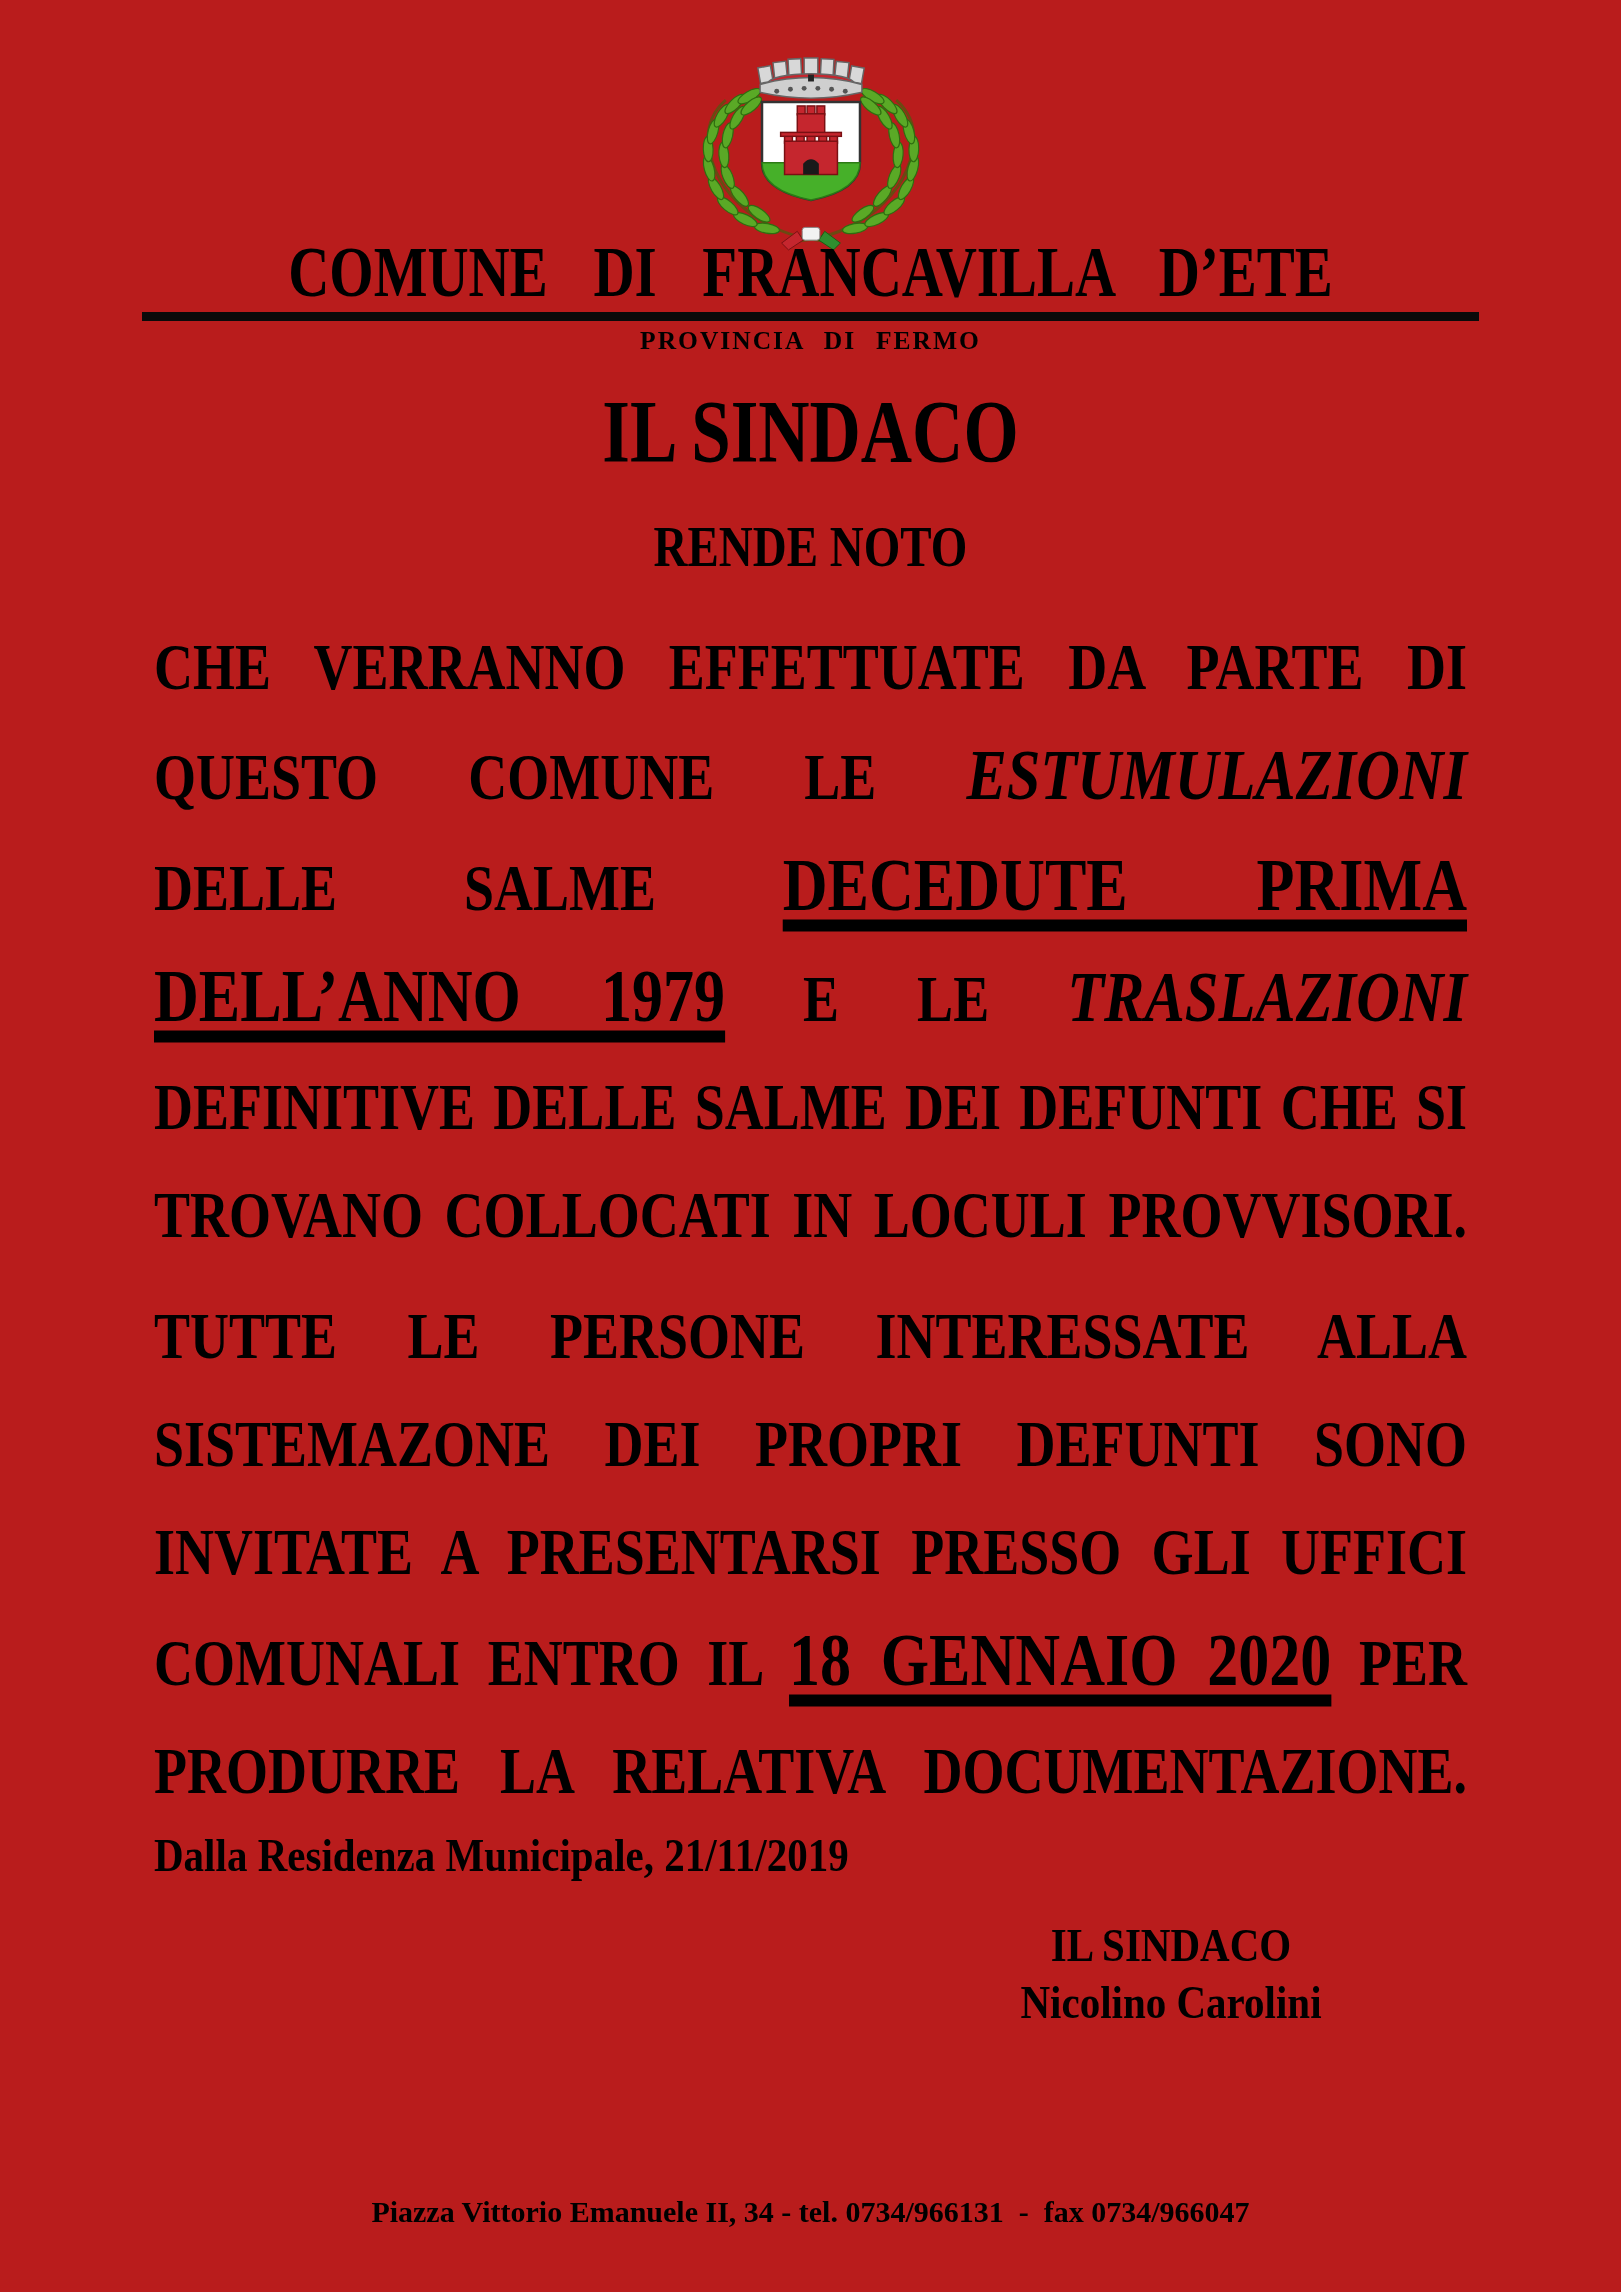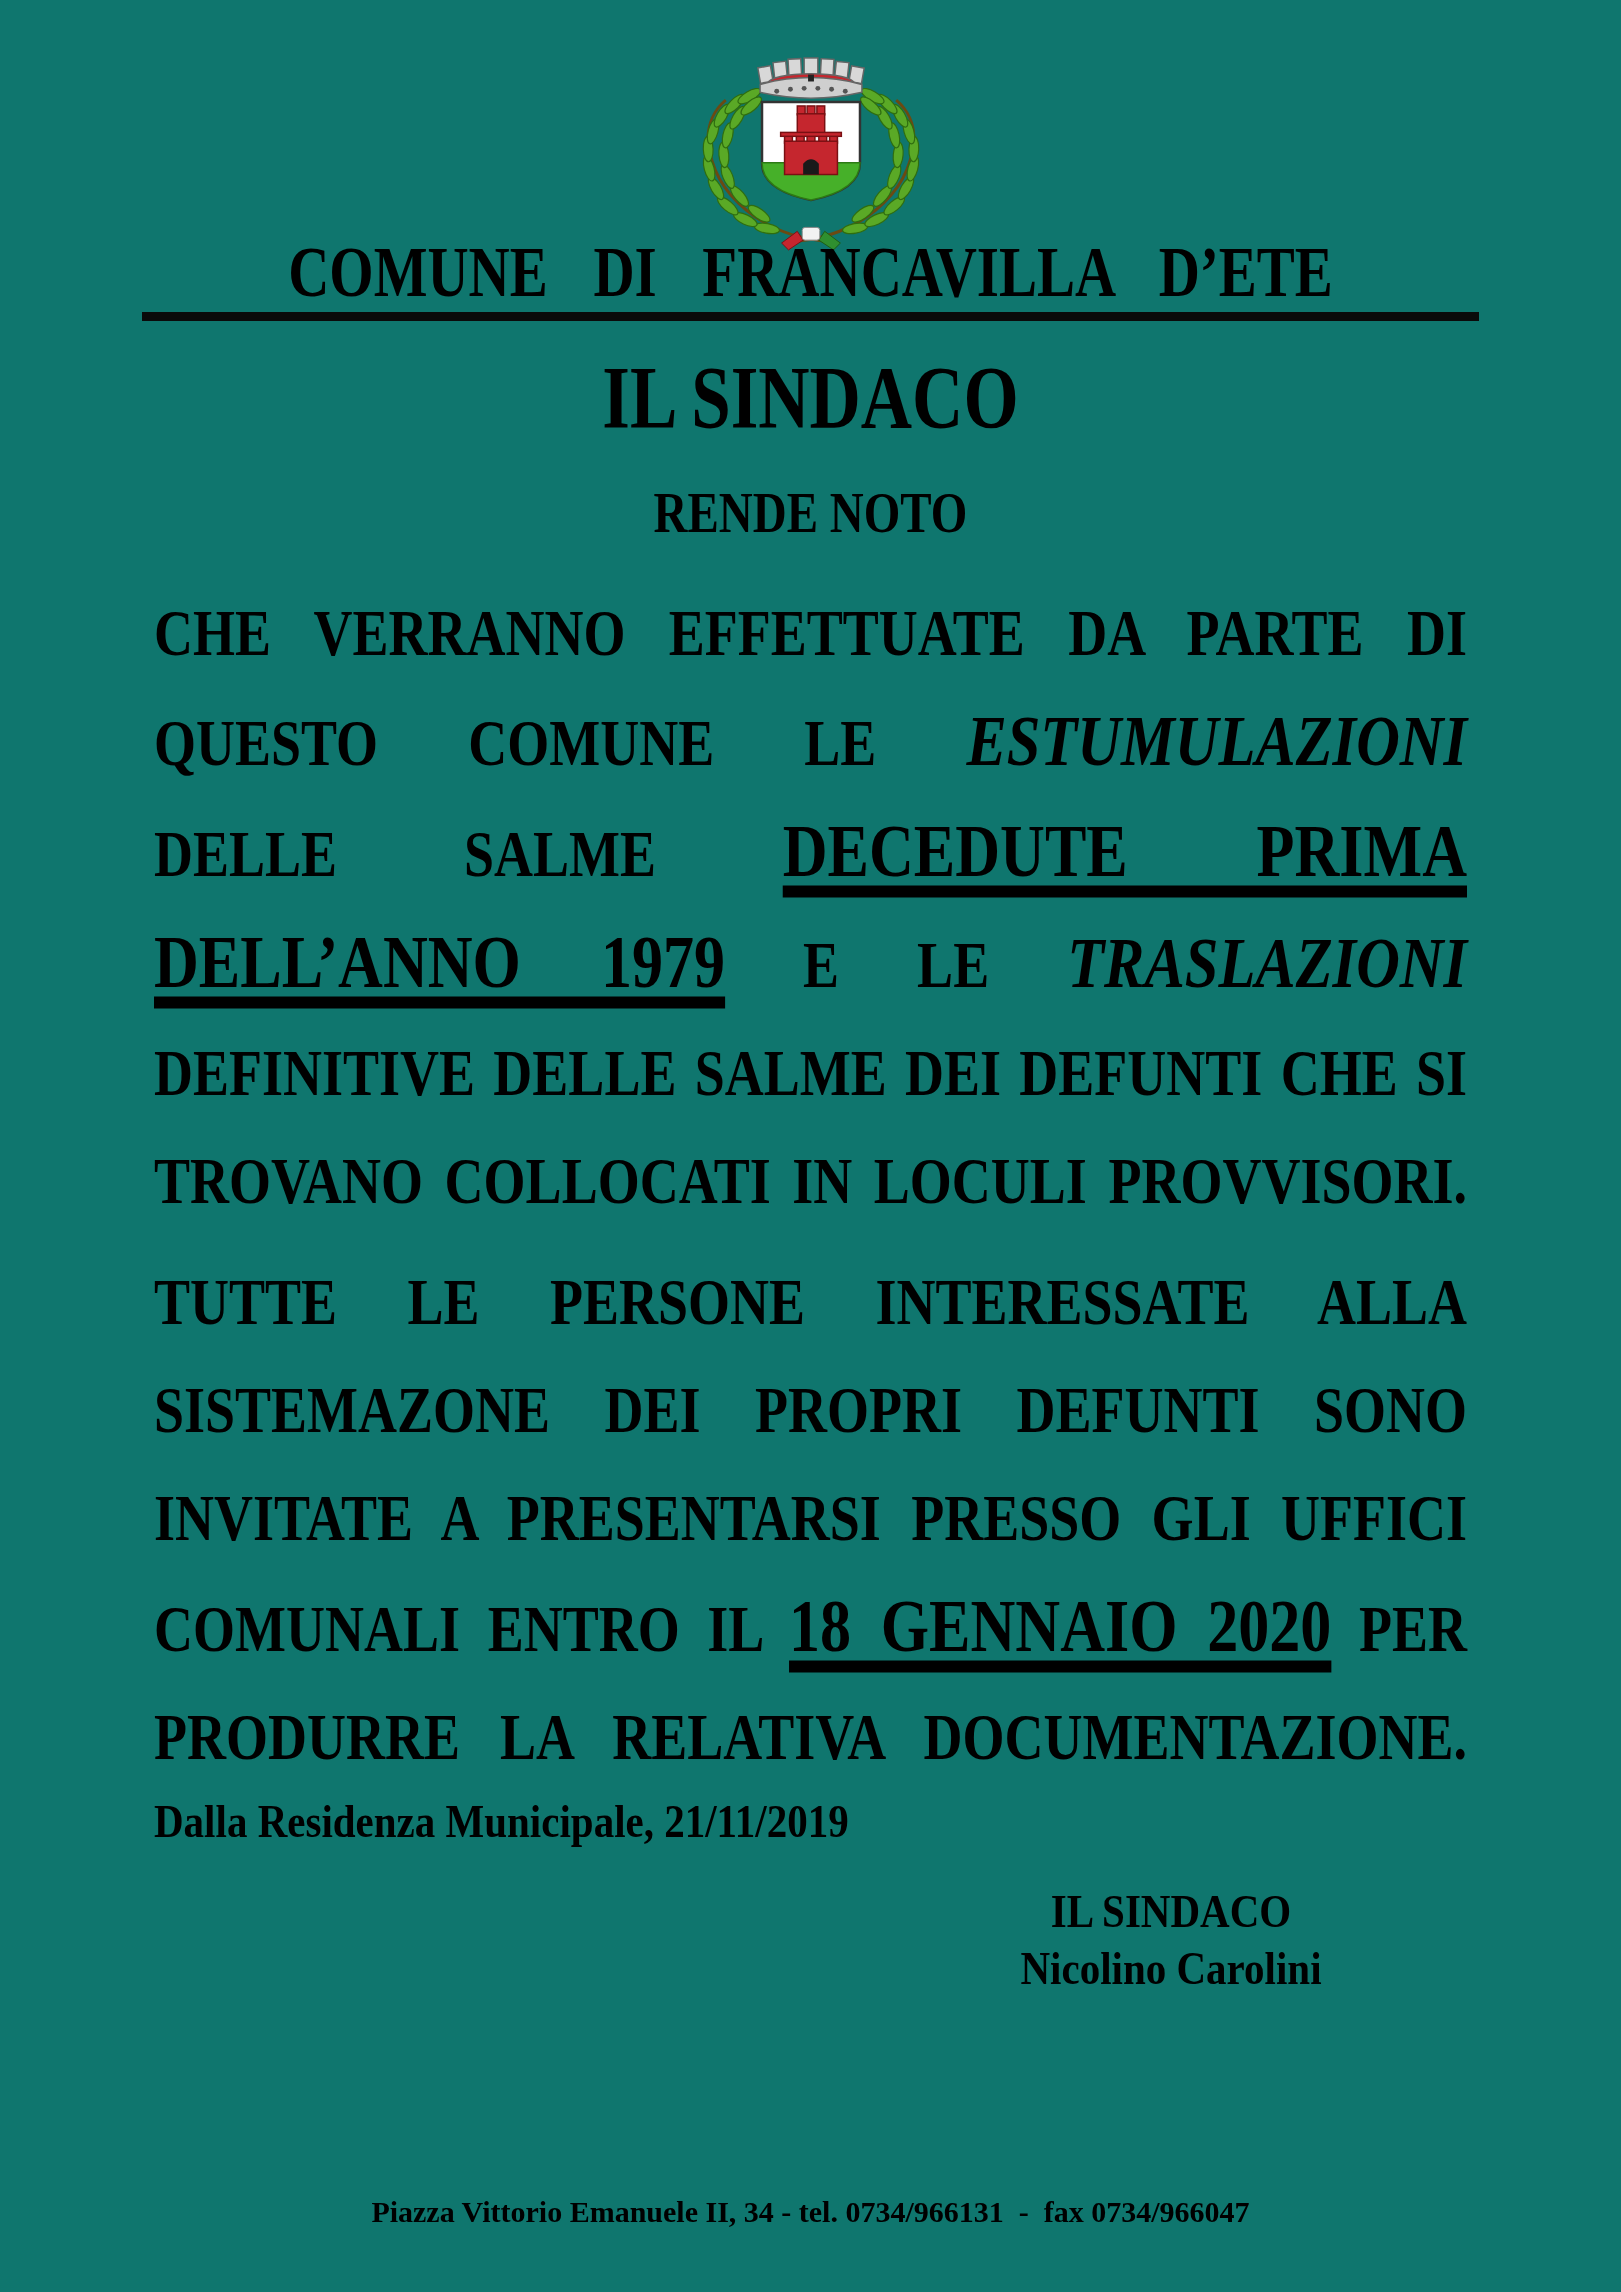--- a/index.html
+++ b/index.html
@@ -2,21 +2,21 @@
 <html><head>
 <meta charset="utf-8">
 <style>
   * { margin: 0; padding: 0; box-sizing: border-box; }
   html, body { background: #888; }
   .page {
     position: relative;
     width: 1621px;
     height: 2293px;
     margin: 0 auto;
-    background: #0f766e;
+    background: #b91c1c;
     color: #000;
     font-family: "Liberation Serif", "DejaVu Serif", serif;
     padding: 0 154px;
     overflow: hidden;
   }
   
   .crest {
     display: block;
     margin: 51px auto 0 auto;
   }
@@ -205,20 +205,21 @@
         <rect x="164" y="85" width="8" height="9"></rect>
         <rect x="114" y="83" width="62" height="4"></rect>
         <rect x="118" y="92" width="54" height="34"></rect>
       </g>
       <path d="M137 126 v-11 q8 -9 16 0 v11 z" fill="#1a1a1a"></path>
     </g>
   </svg>
 
   <div class="muni">COMUNE DI FRANCAVILLA D’ETE</div>
   <div class="head-rule"></div>
+  <div class="prov">PROVINCIA DI FERMO</div>
 
   <div class="doc-title">IL SINDACO</div>
   <div class="doc-subtitle">RENDE NOTO</div>
 
   <main class="body-block">
       <div class="jline"><span class="plain">CHE VERRANNO EFFETTUATE DA PARTE DI</span></div>
       <div class="jline"><span class="plain">QUESTO COMUNE LE</span> <span class="italic">ESTUMULAZIONI</span></div>
       <div class="jline"><span class="plain">DELLE SALME</span> <span class="emph">DECEDUTE PRIMA</span></div>
       <div class="jline"><span class="emph">DELL’ANNO 1979</span> <span class="plain">E LE</span> <span class="italic">TRASLAZIONI</span></div>
       <div class="jline"><span class="plain">DEFINITIVE DELLE SALME DEI DEFUNTI CHE SI</span></div>

